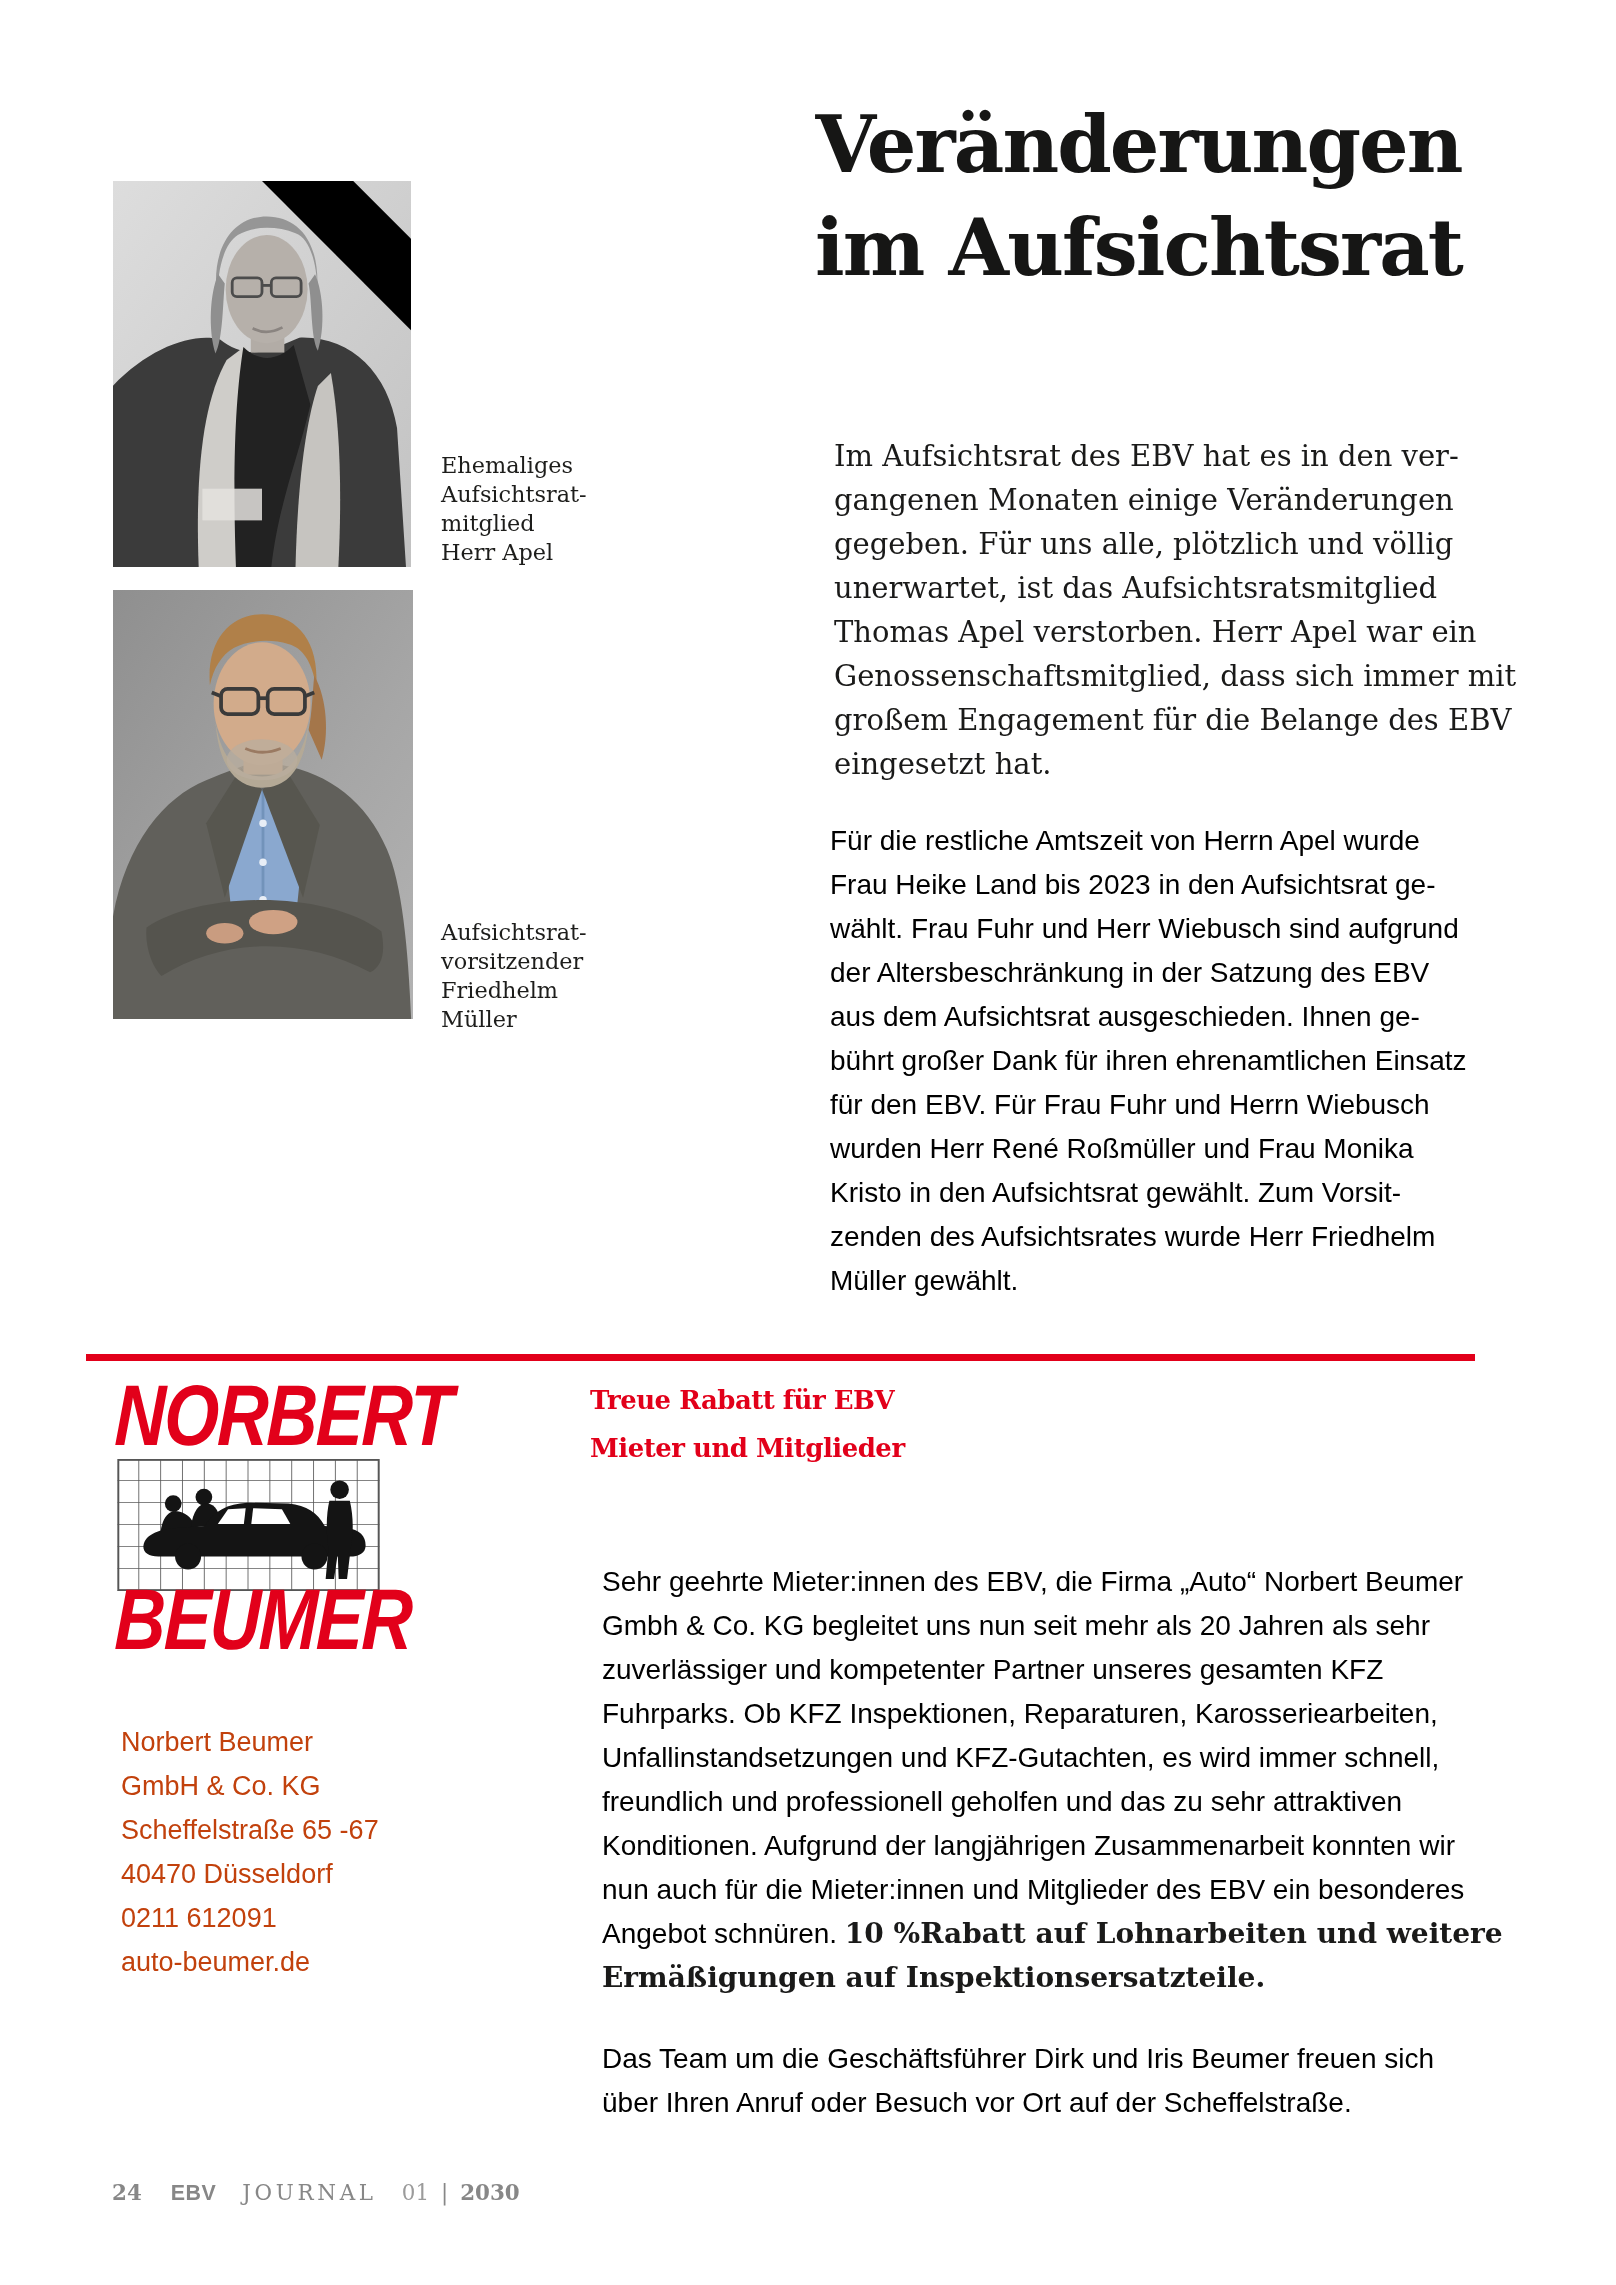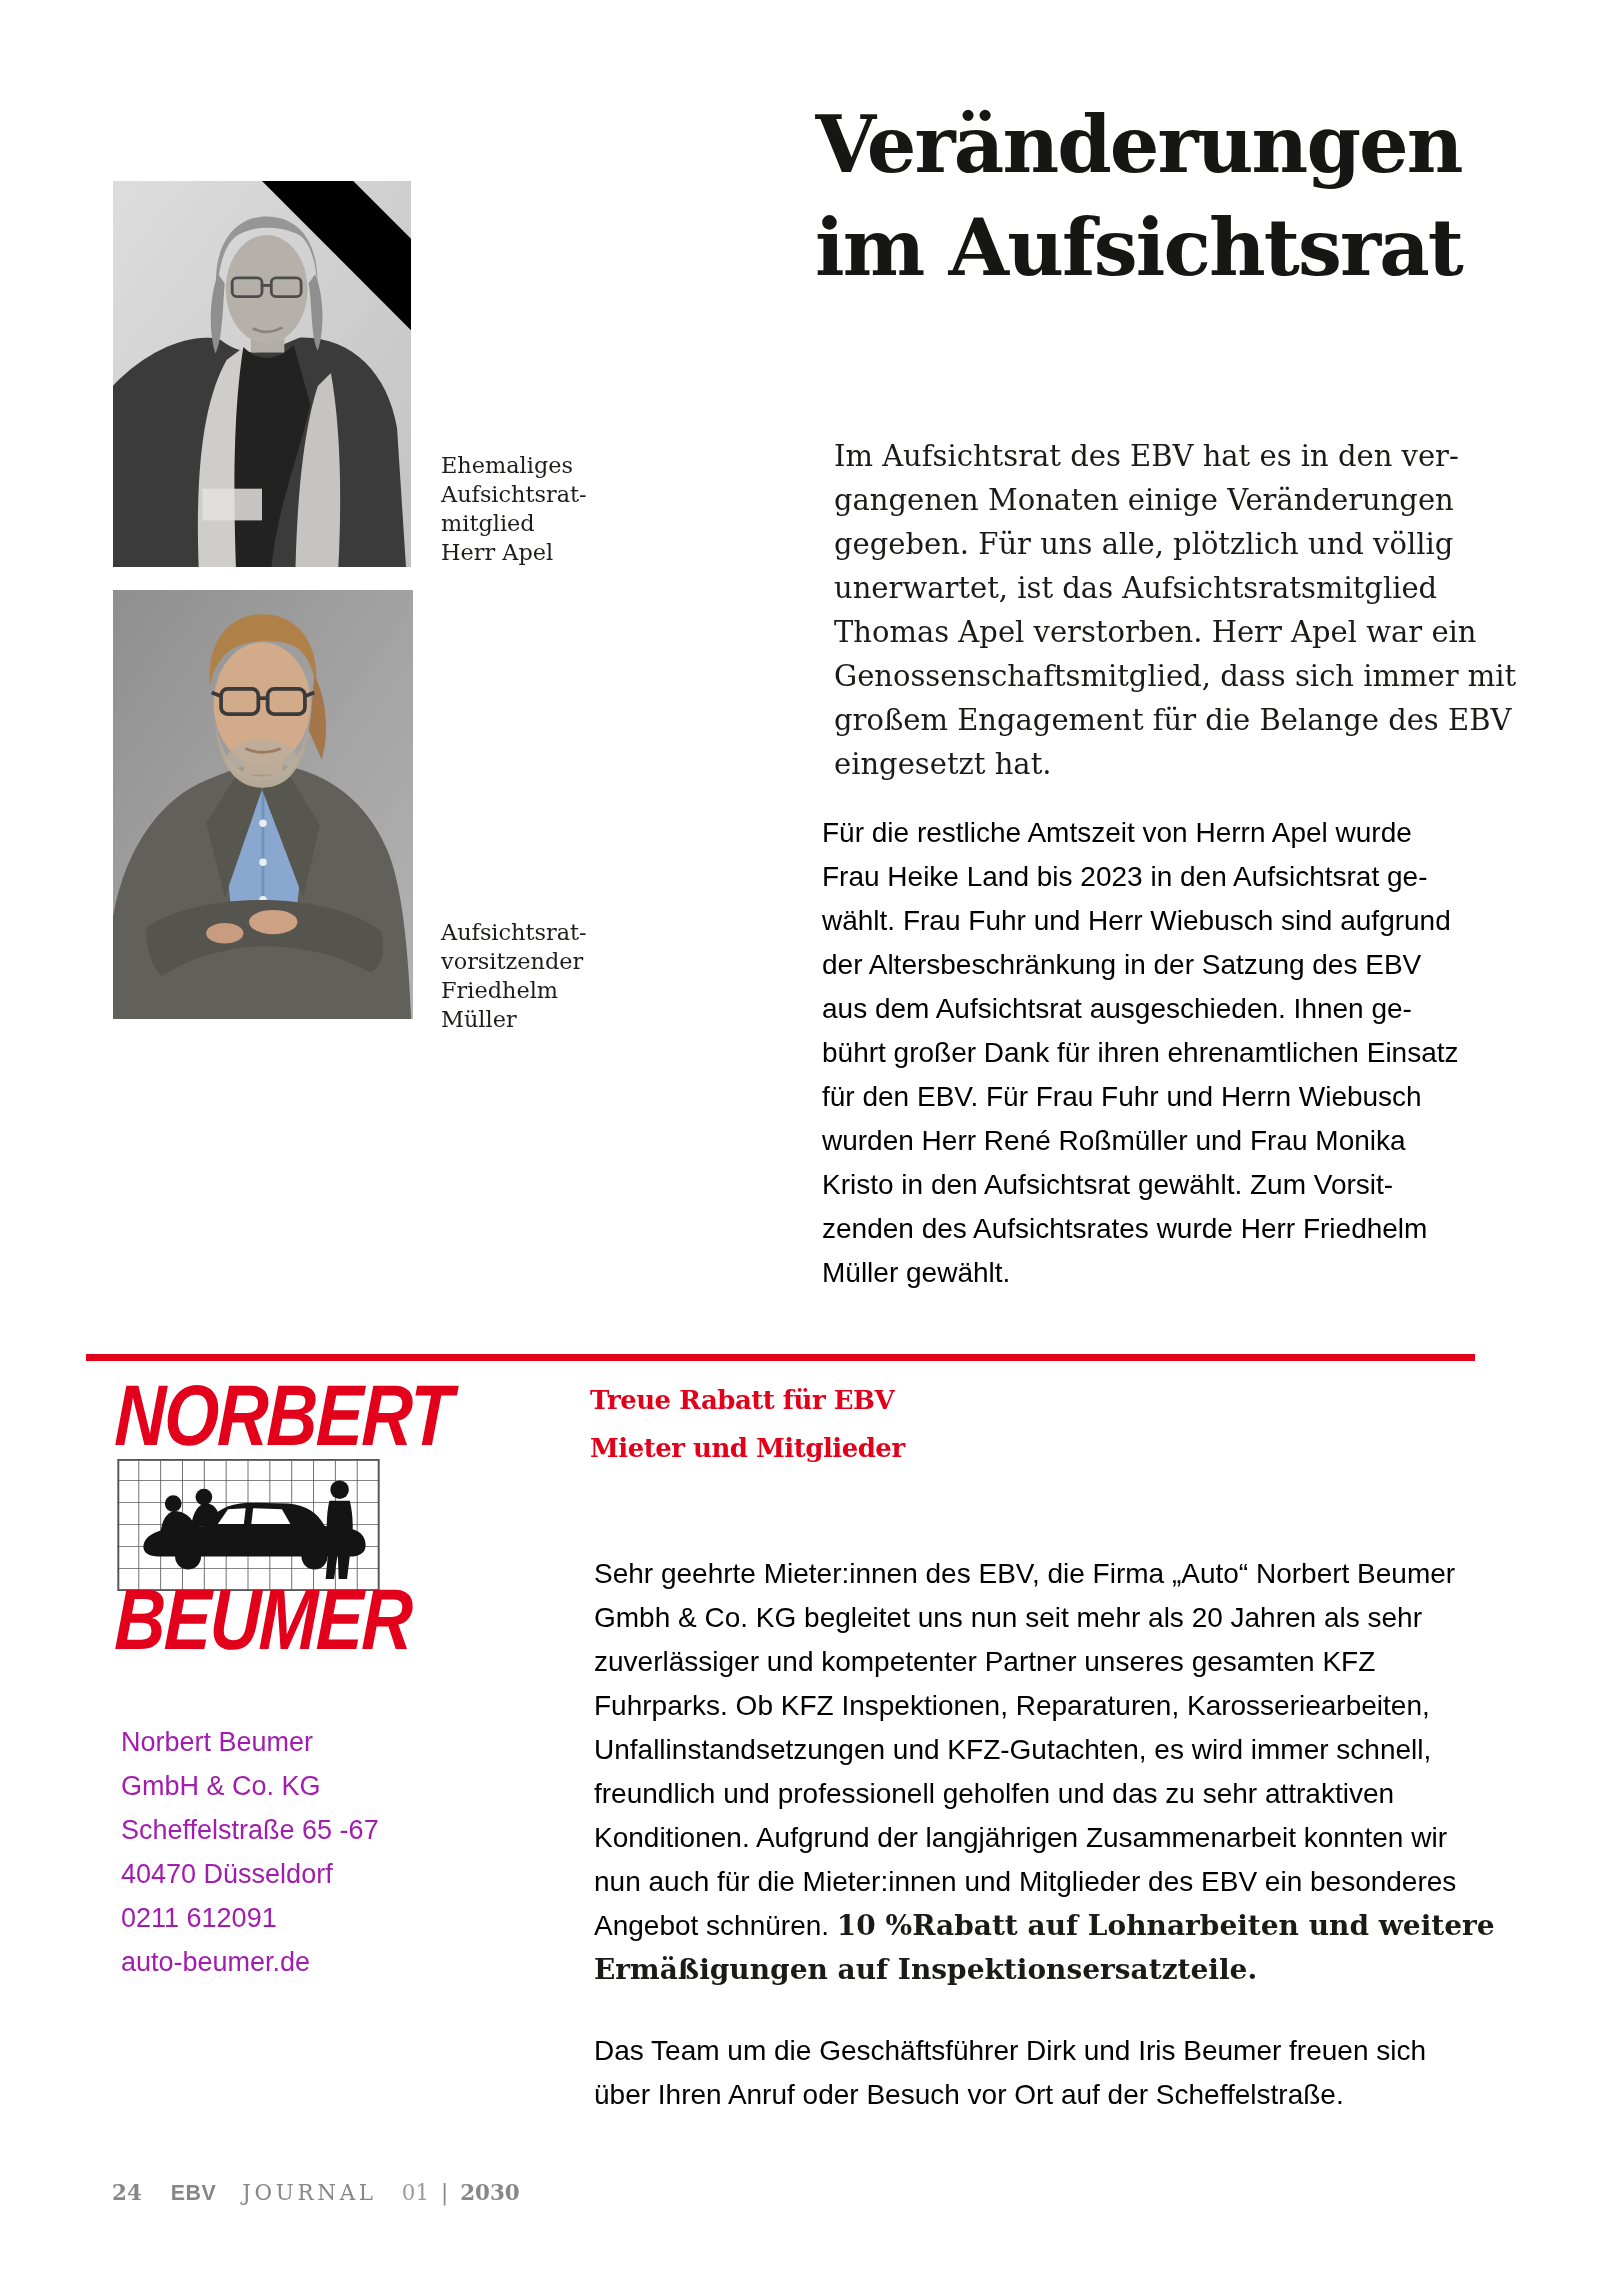--- a/index.html
+++ b/index.html
@@ -34,21 +34,21 @@
   }
   .lead-par{
     left:818px;top:418px;
     font-family:"DejaVu Serif",serif;
     font-size:29px;line-height:44px;
     color:#1a1a19;margin:16px;
   }
   .sans-par{
     font-family:"Liberation Sans",sans-serif;
     font-size:28px;line-height:44px;
-    color:#000000;margin:4px;
+    color:#000000;margin:12px;
   }
   .par2{left:818px;top:807px;}
 
   
   .divider{
     left:86px;top:1354px;width:1389px;height:6.5px;
     background:#e2001a;border:none;margin:0;
   }
 
   
@@ -63,21 +63,21 @@
     white-space:nowrap;
   }
   .logo-norbert{left:114px;top:1383px;}
   .logo-beumer{left:114px;top:1587px;}
   .logo-grid{left:117px;top:1459px;}
 
   .address{
     left:121px;top:1720px;
     font-family:"Liberation Sans",sans-serif;
     font-size:27px;line-height:44px;
-    color:#a21caf;font-style:normal;
+    color:#c2410c;font-style:normal;
   }
   .beumer-title{
     left:590px;top:1376px;
     font-family:"DejaVu Serif",serif;
     font-weight:700;
     font-size:26px;line-height:48px;
     color:#e2001a;margin:0;
     letter-spacing:-0.5px;
   }
   .beumer-body{left:590px;top:1548px;max-width:970px;}

